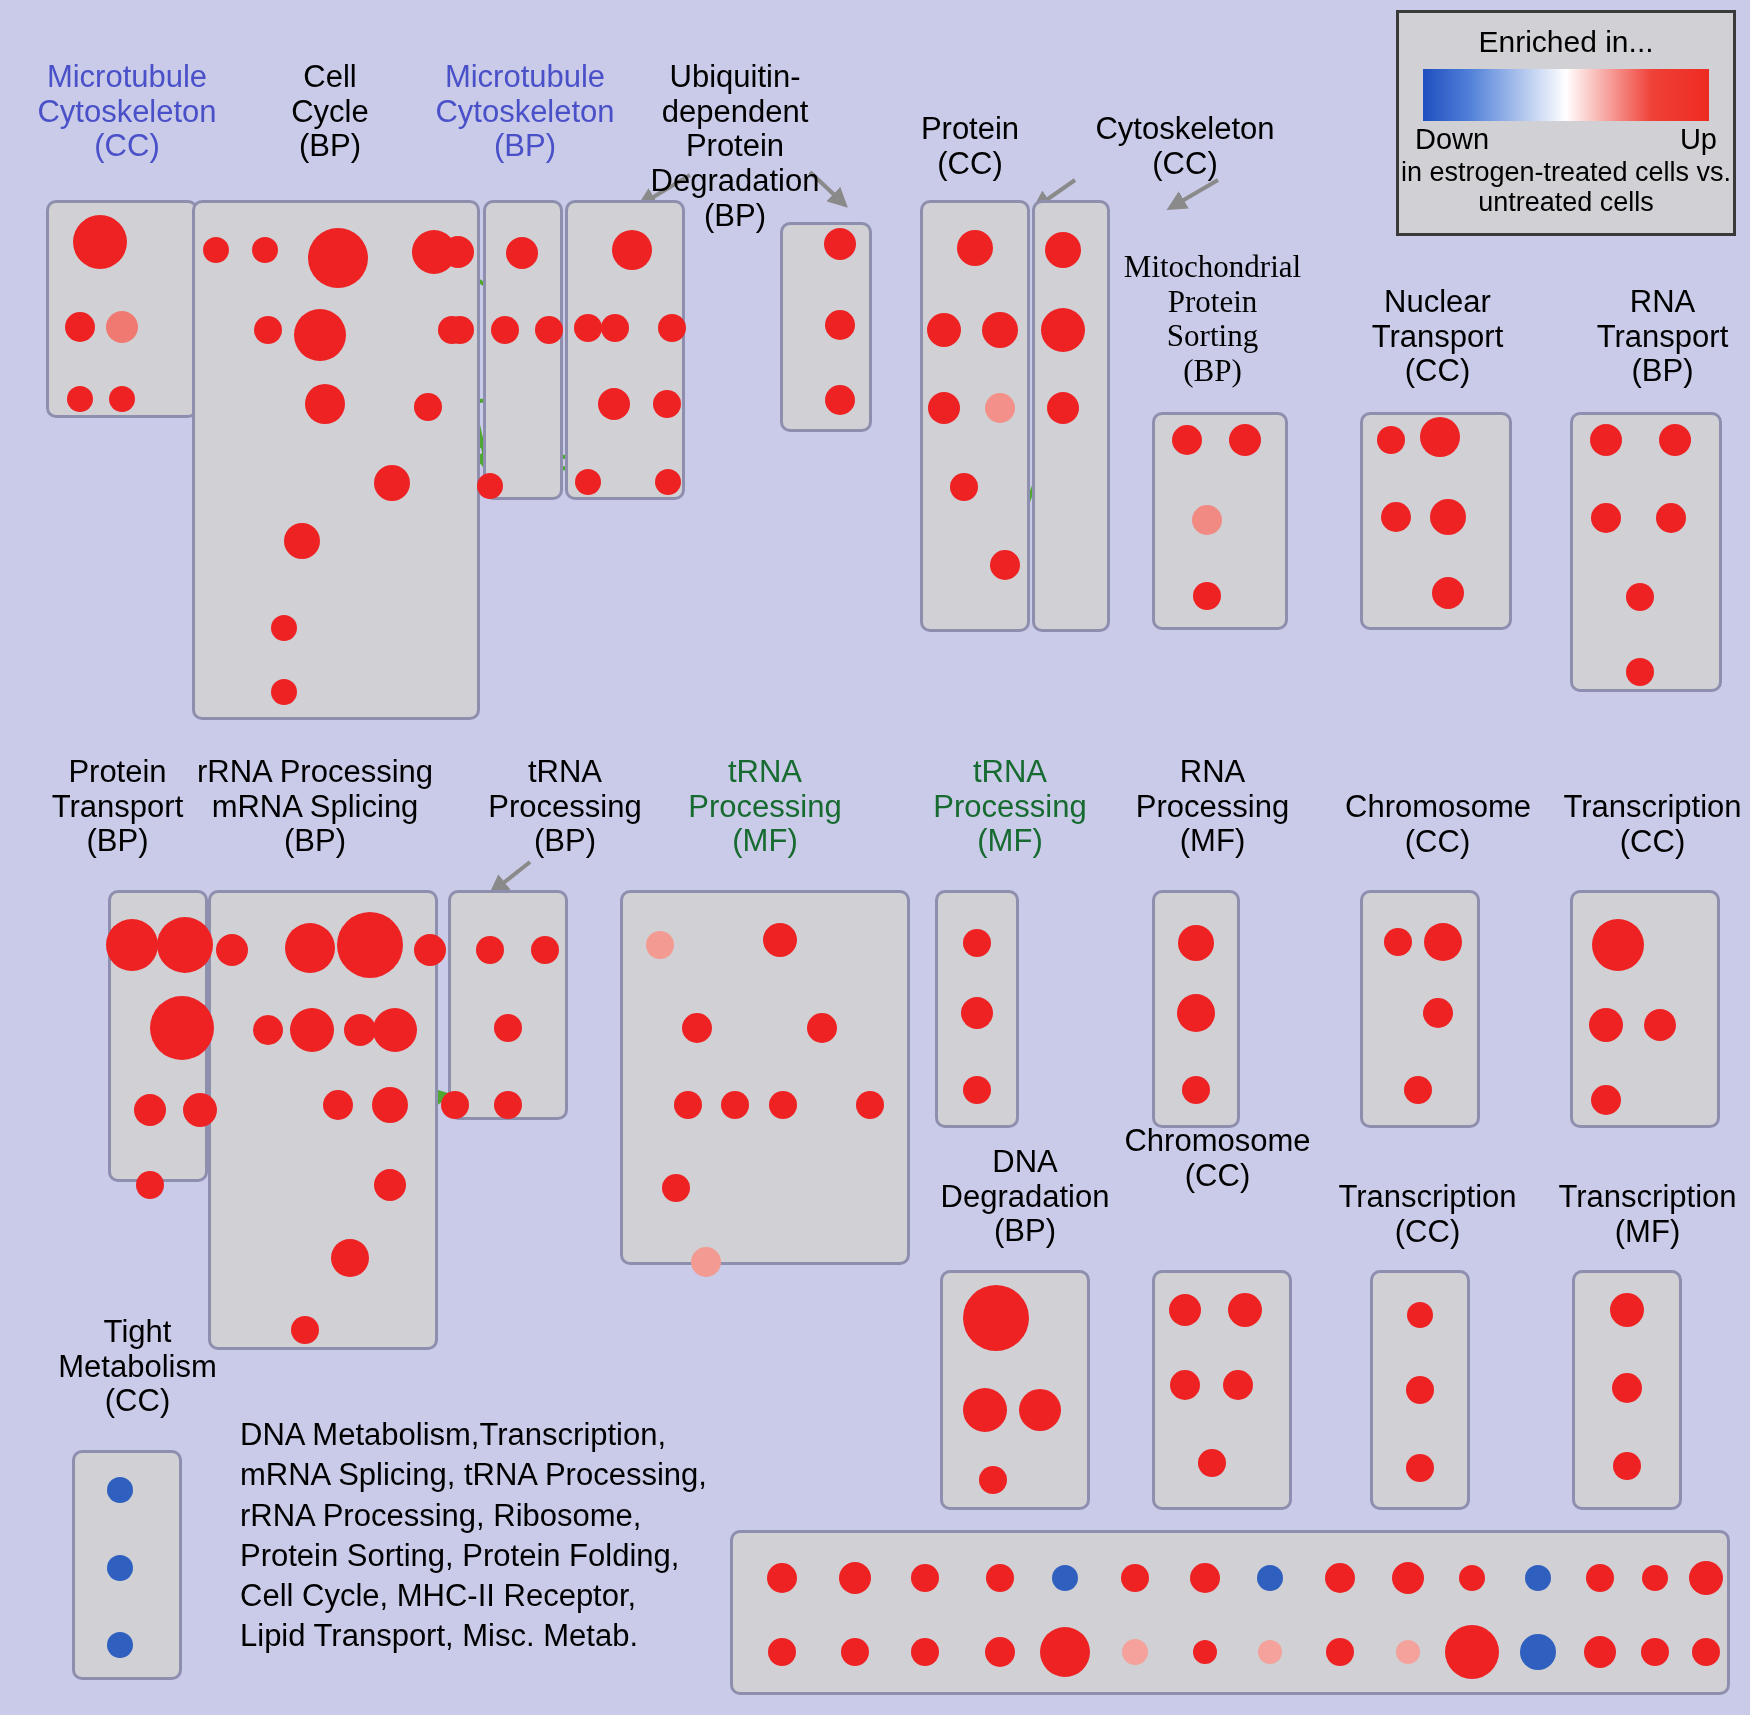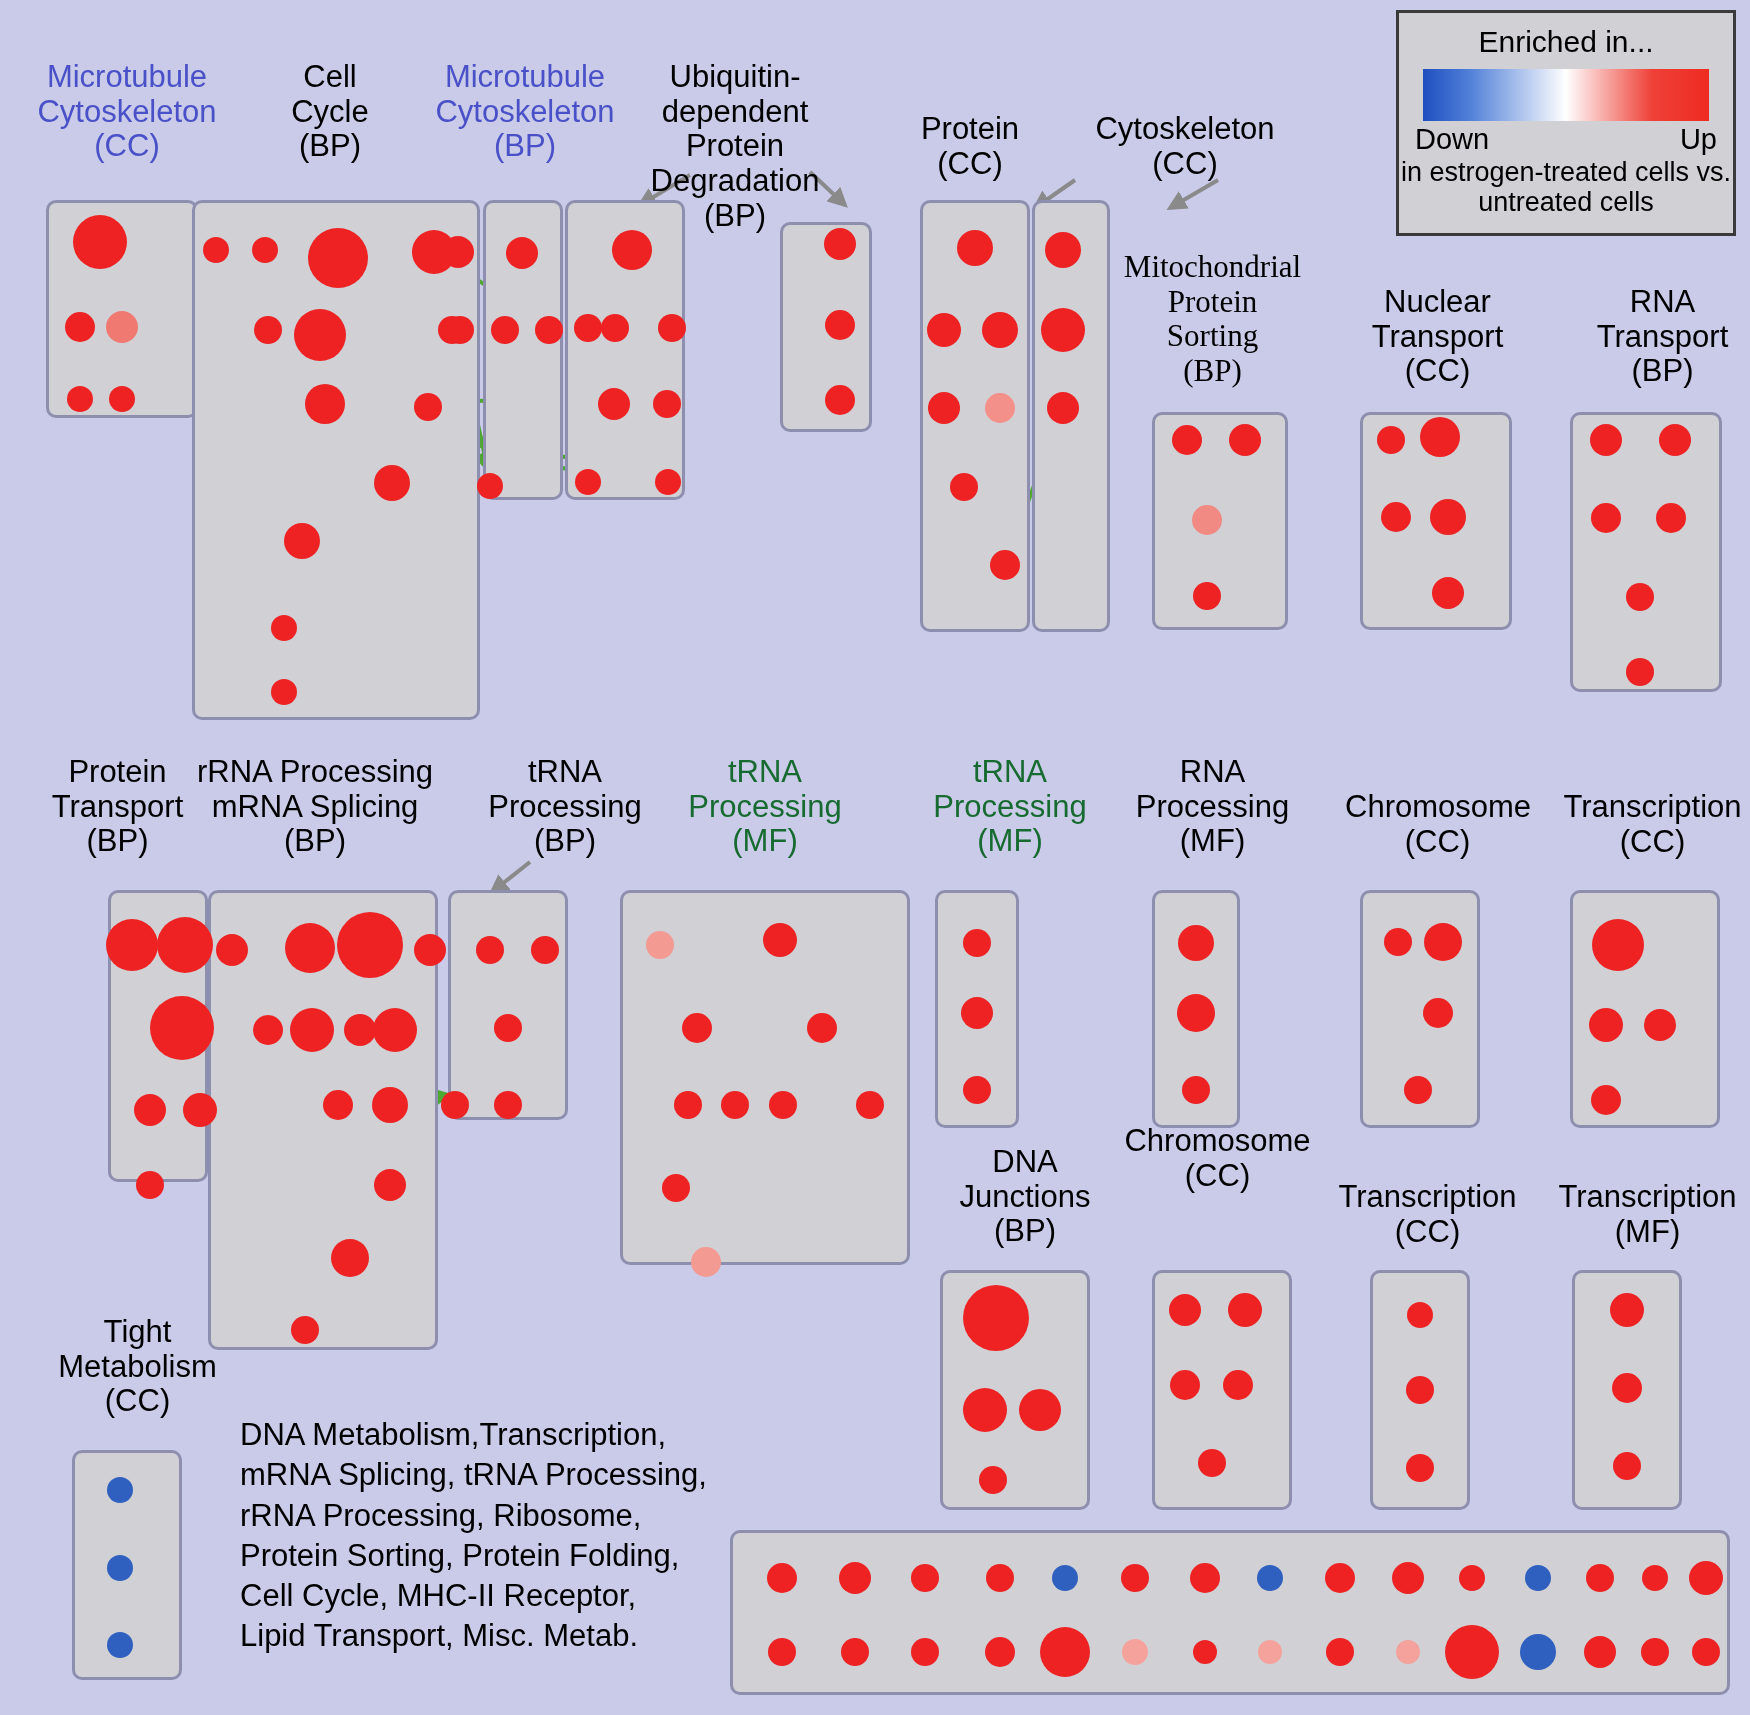--- a/index.html
+++ b/index.html
@@ -431,21 +431,21 @@
 Processing
 (MF)</div>
       <div class="label" style="left: 1120px; top: 755px; width: 185px;">RNA
 Processing
 (MF)</div>
       <div class="label" style="left: 1345px; top: 790px; width: 185px;">Chromosome
 (CC)</div>
       <div class="label" style="left: 1555px; top: 790px; width: 195px;">Transcription
 (CC)</div>
       <div class="label" style="left: 925px; top: 1145px; width: 200px;">DNA
-Junctions
+Degradation
 (BP)</div>
       <div class="label" style="left: 1110px; top: 1124px; width: 215px;">Chromosome
 (CC)</div>
       <div class="label" style="left: 1325px; top: 1180px; width: 205px;">Transcription
 (CC)</div>
       <div class="label" style="left: 1545px; top: 1180px; width: 205px;">Transcription
 (MF)</div>
       <div class="label" style="left: 50px; top: 1315px; width: 175px;">Tight
 Metabolism
 (CC)</div>

